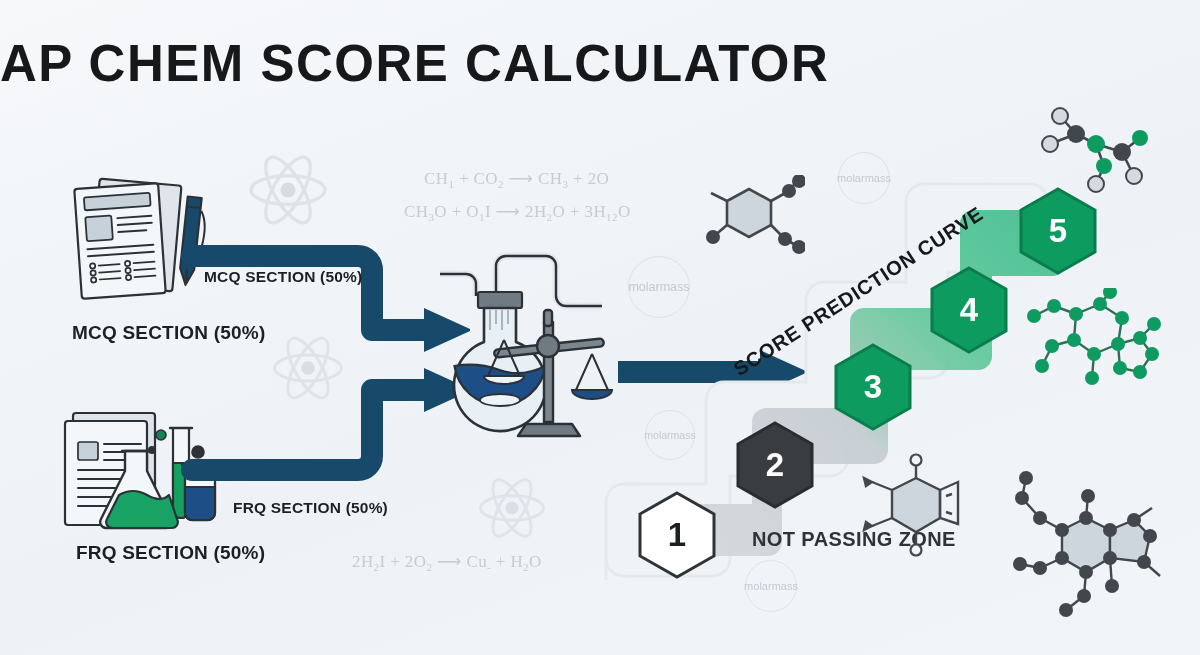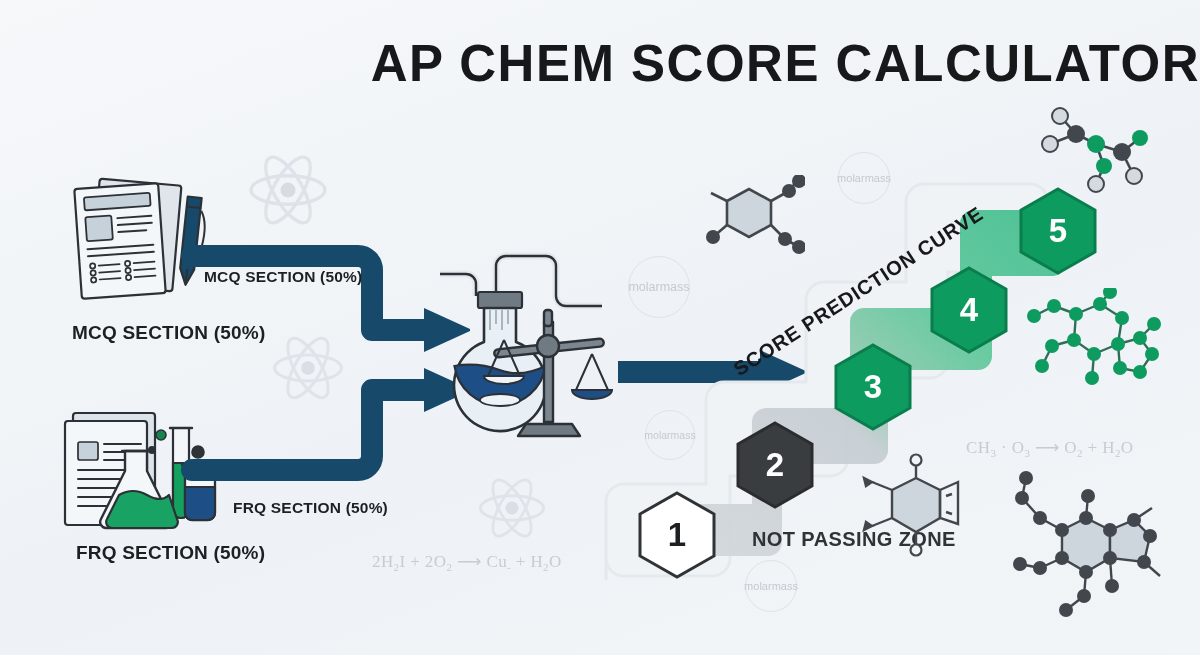--- a/index.html
+++ b/index.html
@@ -9,21 +9,21 @@
     font-family:"Liberation Sans", sans-serif;
     background:linear-gradient(160deg,#f6f8fa 0%,#eef2f6 55%,#f2f5f8 100%);
     overflow:hidden;
     position:relative;
   }
   .stage{position:absolute;inset:0;}
   .abs{position:absolute;}
 
   
   #title{
-    top:34px;left:0;width:1200px;text-align:right;
+    top:34px;left:0;width:1200px;text-align:left;
     font-size:51px;font-weight:bold;letter-spacing:1.5px;
     color:#16181a;
     font-family:"Liberation Sans", sans-serif;
   }
 
   
   .sec-label{
     font-size:19px;font-weight:bold;color:#1d2023;letter-spacing:.2px;
     white-space:nowrap;
   }
@@ -107,25 +107,28 @@
   </div>
   <div class="abs molar" style="left:645px;top:410px;width:48px;height:48px;font-size:10.5px;">
     <span>molar</span>
     <span>mass</span>
   </div>
   <div class="abs molar" style="left:745px;top:560px;width:50px;height:50px;font-size:11px;">
     <span>molar</span>
     <span>mass</span>
   </div>
 
-  <div class="abs eq" style="left:372px;top:551px;">
+  <div class="abs eq" style="left:424px;top:168px;">
+    CH<sub>1</sub> + CO<sub>2</sub> ⟶ CH<sub>3</sub> + 2O
+  </div>
+  <div class="abs eq" style="left:404px;top:201px;">
+    CH<sub>3</sub>O + O<sub>1</sub>I ⟶ 2H<sub>2</sub>O + 3H<sub>12</sub>O
+  </div>
+  <div class="abs eq" style="left:352px;top:551px;">
     2H<sub>2</sub>I + 2O<sub>2</sub> ⟶ Cu<sub>-</sub> + H<sub>2</sub>O
-  </div>
-  <div class="abs eq" style="left:966px;top:437px;">
-    CH<sub>3</sub> · O<sub>3</sub> ⟶ O<sub>2</sub> + H<sub>2</sub>O
   </div>
 
   <svg class="abs" style="left:62px;top:172px;" width="160" height="148" viewBox="0 0 160 148">
     <g stroke="#2b3136" stroke-width="2.2" stroke-linejoin="round">
       <rect x="33" y="10" width="82" height="106" rx="3" fill="#dfe5ea" transform="rotate(5 74 63)"></rect>
       <rect x="16" y="14" width="84" height="110" rx="3" fill="#f4f7f9" transform="rotate(-4 58 69)"></rect>
     </g>
     <g transform="rotate(-4 58 69)">
       <rect x="25" y="23" width="66" height="13" rx="2" fill="#c6d1da" stroke="#2b3136" stroke-width="1.8"></rect>
       <rect x="25" y="43" width="26" height="24" rx="2" fill="#c6d1da" stroke="#2b3136" stroke-width="1.8"></rect>

